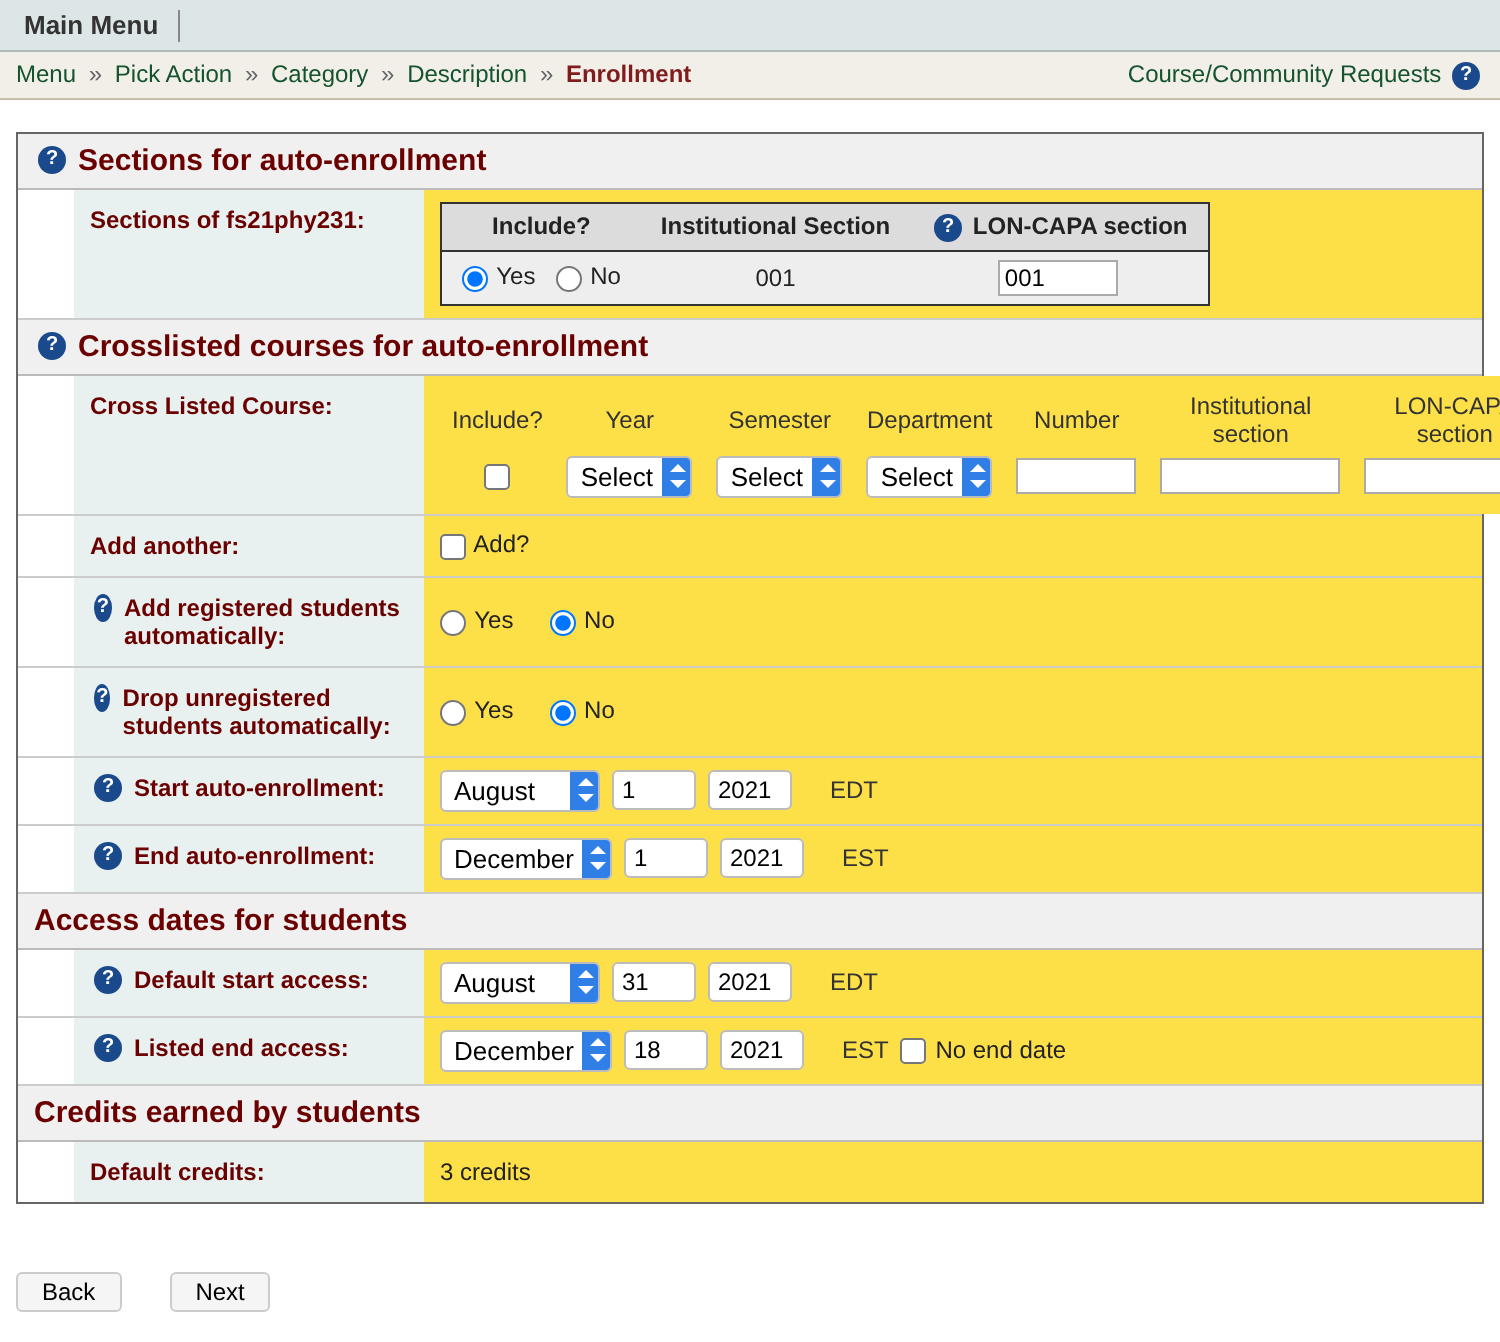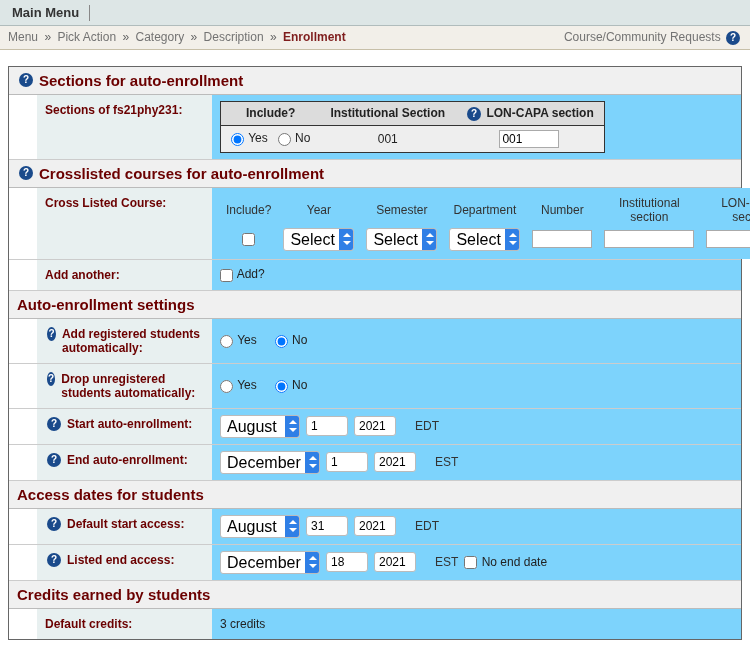--- a/index.html
+++ b/index.html
@@ -30,21 +30,21 @@
   .breadcrumb-row {
     background: #f2efe9;
     border-bottom: 1px solid #c7bfa8;
     padding: 4px 8px;
     font-size: 12px;
     color: #444;
     display: flex;
     justify-content: space-between;
     align-items: center;
   }
-  .breadcrumb-row a { color: #737373; text-decoration: none; }
+  .breadcrumb-row a { color: #14532d; text-decoration: none; }
   .breadcrumb-row .sepc { color: #666; padding: 0 3px; }
   .breadcrumb-row strong { color: #7f1d1d; }
   .breadcrumb-right { color: #1a4a8b; }
   .help-icon {
     display: inline-block;
     width: 14px;
     height: 14px;
     border-radius: 50%;
     background: #1a4a8b;
     color: #fff;
@@ -84,21 +84,21 @@
     font-size: 12px;
     font-weight: bold;
     color: #6b0000;
     display: flex;
     gap: 4px;
     align-items: flex-start;
     margin-left: 28px;
   }
   .row .value-cell {
     flex: 1;
-    background: #7dd3fc;
+    background: #fde047;
     padding: 6px 8px;
     font-size: 12px;
     color: #222;
     display: flex;
     align-items: center;
     gap: 6px;
     flex-wrap: wrap;
   }
   .inner-table {
     border: 1px solid #333;
@@ -139,21 +139,21 @@
   }
   .cross-table input[type="text"] {
     width: 60px;
     font-size: 12px;
     padding: 1px 2px;
     border: 1px solid #aaa;
     background: #fff;
   }
   .cross-table input.wide { width: 90px; }
   select {
-    font-size: 16px;
+    font-size: 13px;
     background: #fff;
     border: 1px solid #aaa;
     padding: 1px 2px;
   }
   .sel-blue {
     appearance: none;
     -webkit-appearance: none;
     padding: 2px 18px 2px 6px;
     background: #fff;
     border: 1px solid #bbb;
@@ -356,21 +356,20 @@
   </div>
   <div class="row">
     <div class="label-cell">
       <span>Add another:</span>
     </div>
     <div class="value-cell">
       <label><input type="checkbox" style=""> <span>Add?</span></label>
     </div>
   </div>
 
-  <div class="section-header nohelp">Auto-enrollment settings</div>
   <div class="row">
     <div class="label-cell">
       <span class="help-icon">?</span>
       <span>Add registered students automatically:</span>
     </div>
     <div class="value-cell radio-group">
       <label><input type="radio" name="addreg" style=""> <span>Yes</span></label>
       <label><input type="radio" name="addreg" checked="" style=""> <span>No</span></label>
     </div>
   </div>

